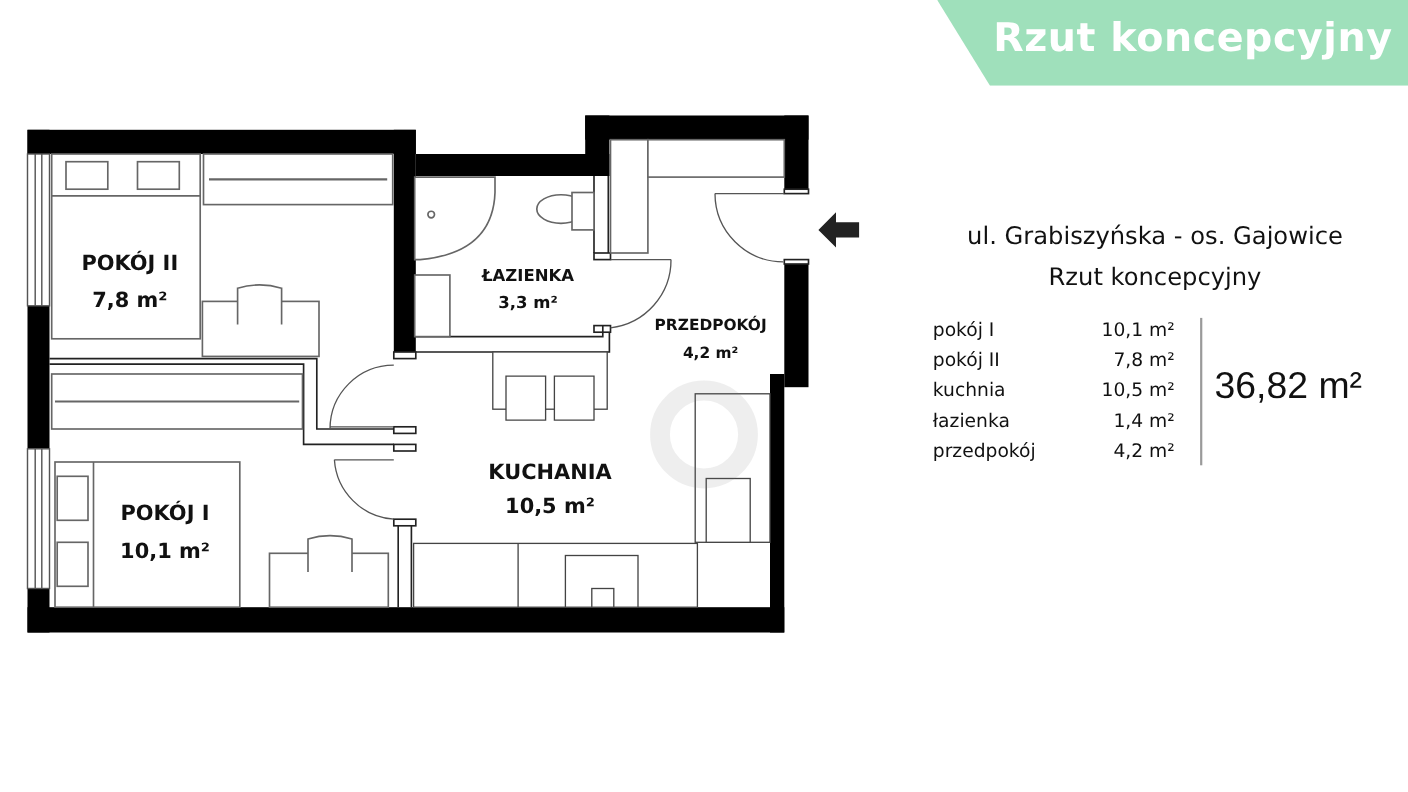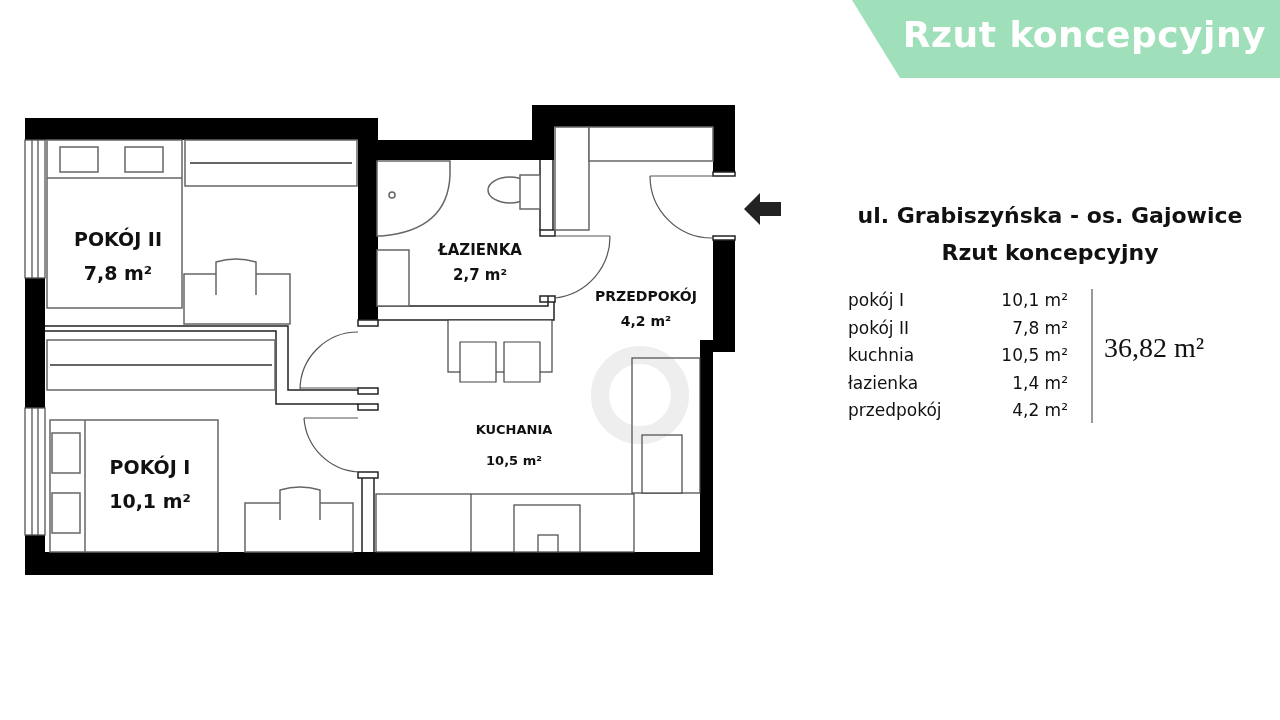--- a/index.html
+++ b/index.html
@@ -18,33 +18,33 @@
   }
   .plan { position: absolute; left: 0; top: 0; width: 800px; height: 600px; }
   .room-label {
     position: absolute; text-align: center; font-family: "DejaVu Sans", sans-serif;
     font-weight: bold; color: #111; white-space: nowrap; transform: translateX(-50%);
   }
   .room-label .name { display: block; }
   .room-label .area { display: block; }
   .info-title {
     position: absolute; left: 820px; width: 460px; text-align: center;
-    font-family: "DejaVu Sans", sans-serif; font-weight: bold; font-size: 22px; color: #111;
+    font-family: "DejaVu Sans", sans-serif; font-weight: normal; font-size: 22px; color: #111;
   }
   .area-table {
     position: absolute; left: 848px; top: 288px; width: 220px;
     font-family: "DejaVu Sans", sans-serif; font-size: 17px; color: #111;
   }
   .area-row { display: flex; justify-content: space-between; height: 27.5px; line-height: 24px; }
   .divider {
     position: absolute; left: 1091px; top: 289px; width: 2px; height: 134px; background: #9a9a9a;
   }
   .total {
-    position: absolute; left: 1104px; top: 332px; font-family: Liberation Serif, serif;
-    font-size: 28px; color: #111; white-space: nowrap;
+    position: absolute; left: 1104px; top: 332px; font-family: Liberation Sans, sans-serif;
+    font-size: 34px; color: #111; white-space: nowrap;
   }
 </style>
 </head>
 <body>
 
 <div class="banner">
   <svg width="428" height="78">
     <polygon points="0,0 428,0 428,78 48,78" fill="#9fe0bb"></polygon>
   </svg>
   <div class="banner-text">Rzut koncepcyjny</div>
@@ -194,27 +194,27 @@
   <div class="room-label" style="left:118px; top:222px; font-size:19px; line-height:34px;">
     <span class="name">POKÓJ II</span>
     <span class="area">7,8 m²</span>
   </div>
   <div class="room-label" style="left:150px; top:450px; font-size:19px; line-height:34px;">
     <span class="name">POKÓJ I</span>
     <span class="area">10,1 m²</span>
   </div>
   <div class="room-label" style="left:480px; top:238px; font-size:15px; line-height:25px;">
     <span class="name">ŁAZIENKA</span>
-    <span class="area">2,7 m²</span>
+    <span class="area">3,3 m²</span>
   </div>
   <div class="room-label" style="left:646px; top:284px; font-size:14px; line-height:25px;">
     <span class="name">PRZEDPOKÓJ</span>
     <span class="area">4,2 m²</span>
   </div>
-  <div class="room-label" style="left:514px; top:414px; font-size:13px; line-height:31px;">
+  <div class="room-label" style="left:500px; top:414px; font-size:19px; line-height:31px;">
     <span class="name">KUCHANIA</span>
     <span class="area">10,5 m²</span>
   </div>
 </div>
 
 <div class="info-title" style="top:203px;">ul. Grabiszyńska - os. Gajowice</div>
 <div class="info-title" style="top:240px;">Rzut koncepcyjny</div>
 
 <div class="area-table">
   <div class="area-row">

